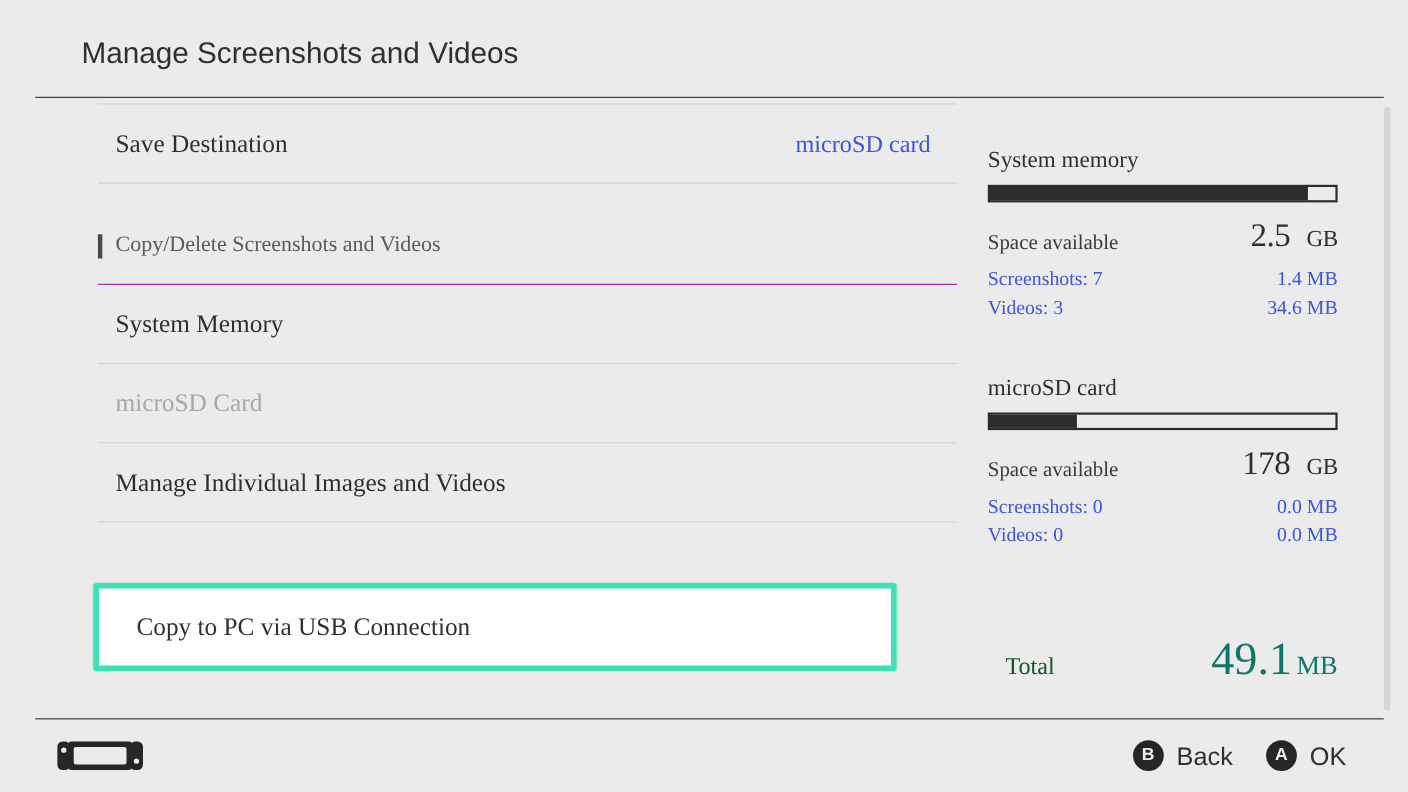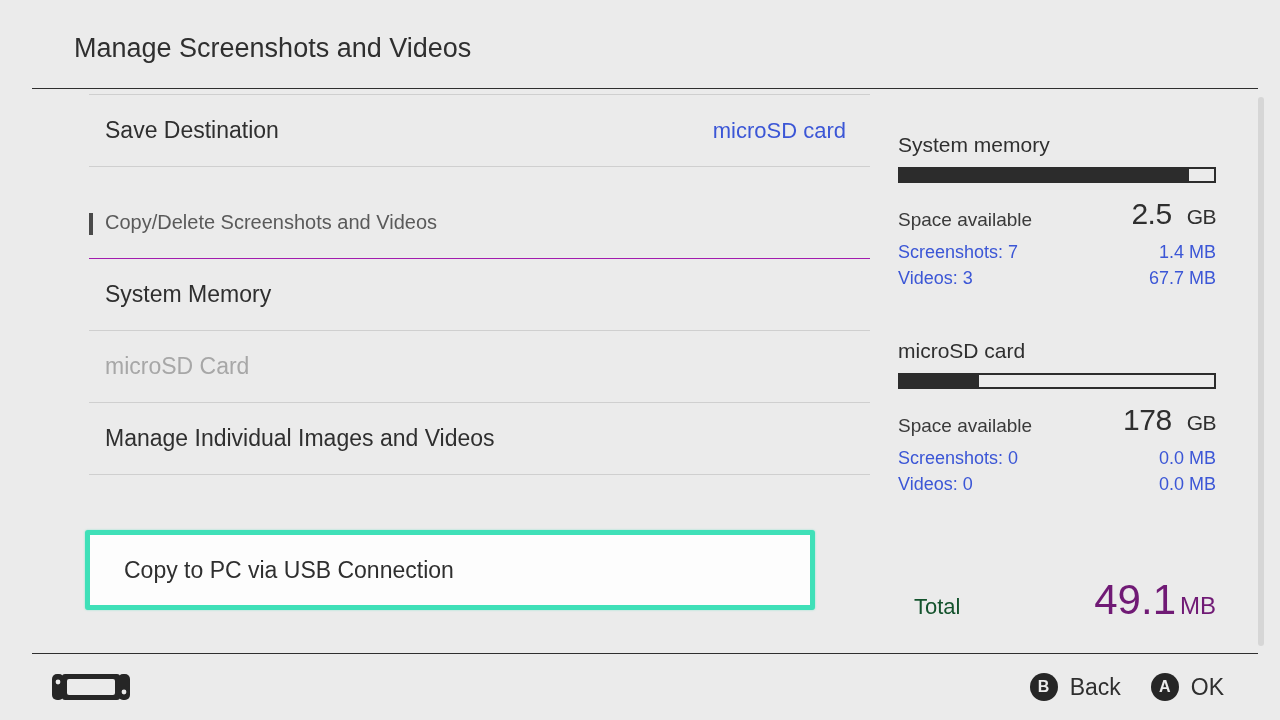--- a/index.html
+++ b/index.html
@@ -32,20 +32,21 @@
   }
 
   
   .main {
     position: absolute;
     top: 89px;
     left: 0;
     right: 0;
     bottom: 66px;
     display: flex;
+    font-family: Liberation Serif, serif;
   }
 
   
   .menu-col {
     width: 870px;
     padding-left: 89px;
     padding-right: 0;
     position: relative;
   }
   .menu-item {
@@ -160,21 +161,21 @@
   .total-row {
     position: absolute;
     bottom: 30px;
     left: 28px;
     width: 318px;
     display: flex;
     align-items: baseline;
     justify-content: space-between;
   }
   .total-label { font-size: 22px; color: #14532d; padding-left: 16px; }
-  .total-value { font-size: 42px; color: #701a75; font-weight: 400; }
+  .total-value { font-size: 42px; color: #0f766e; font-weight: 400; }
   .total-value .unit { font-size: 24px; margin-left: 4px; }
 
   
   .footer-divider {
     position: absolute;
     bottom: 66px;
     left: 32px; right: 22px;
     height: 1px;
     background: #2f2f2f;
   }
@@ -259,21 +260,21 @@
       <div class="space-row">
         <span class="space-label">Space available</span>
         <span class="space-value"><span>2.5</span><span class="unit">GB</span></span>
       </div>
       <div class="stat-row">
         <span>Screenshots: 7</span>
         <span>1.4 MB</span>
       </div>
       <div class="stat-row">
         <span>Videos: 3</span>
-        <span>67.7 MB</span>
+        <span>34.6 MB</span>
       </div>
     </div>
 
     <div class="storage-block">
       <div class="storage-title">microSD card</div>
       <div class="bar">
         <div class="bar-fill" style="width:25%"></div>
       </div>
       <div class="space-row">
         <span class="space-label">Space available</span>

